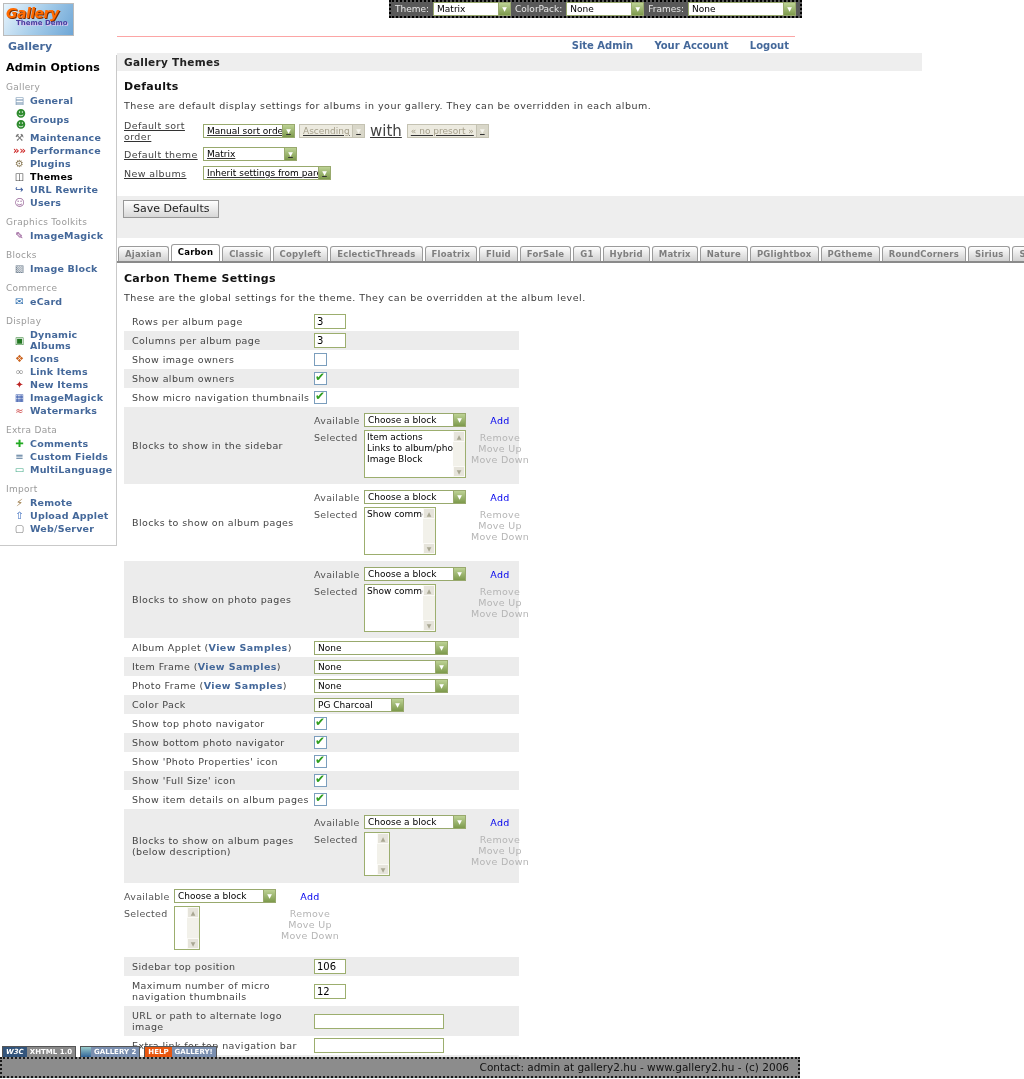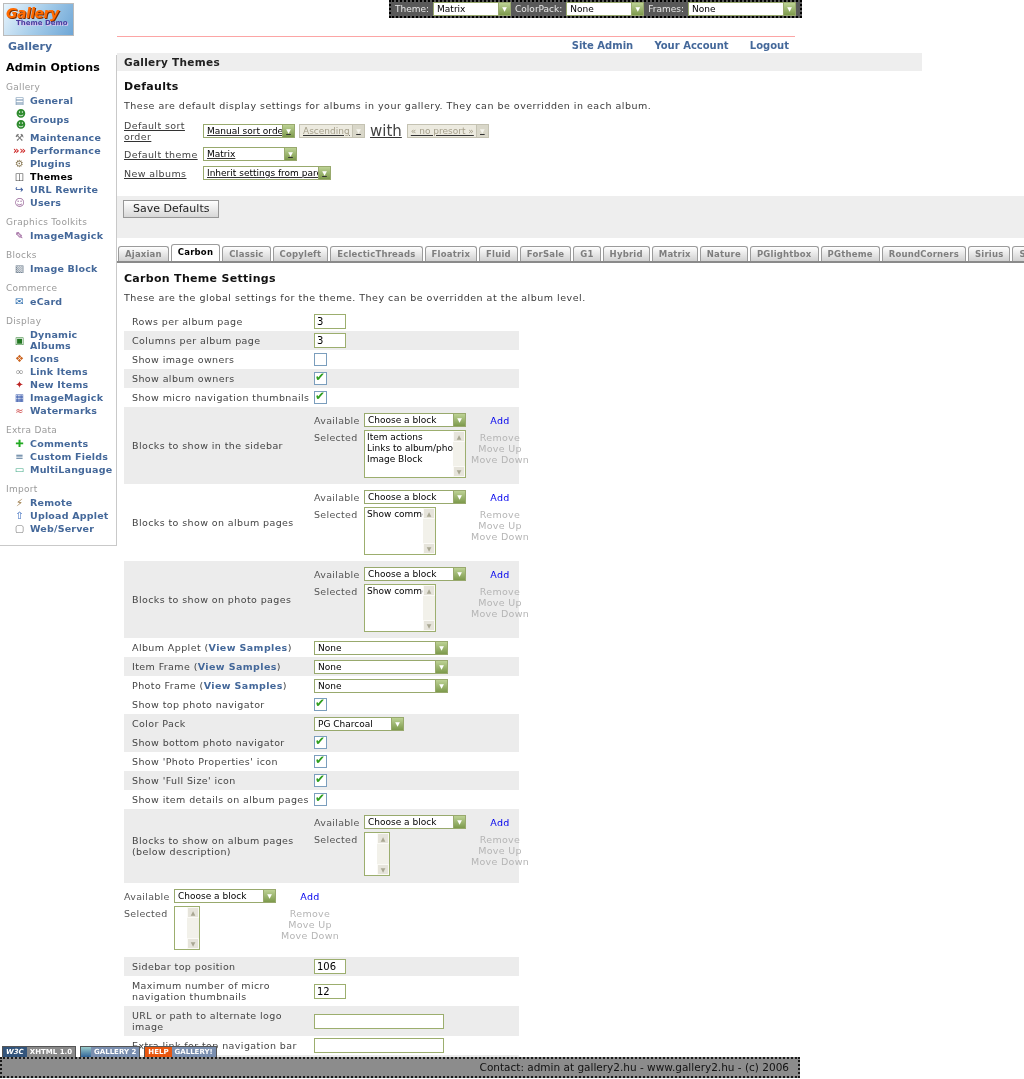--- a/index.html
+++ b/index.html
@@ -486,31 +486,31 @@
       </div>
 
       <div class="row simple">
         <div class="rl"><span>Photo Frame (</span><a class="link" href="#">View Samples</a><span>)</span></div>
         <div class="rc"><span class="sel" style="width:134px">
               <span class="sel-txt">None</span>
               <span class="sel-arrow"></span>
             </span></div>
       </div>
 
-      <div class="row simple">
-        <div class="rl">Show top photo navigator</div>
-        <div class="rc"><span class="cb" data-checked="true"></span></div>
-      </div>
-
       <div class="row simple odd">
         <div class="rl">Color Pack</div>
         <div class="rc"><span class="sel" style="width:90px">
               <span class="sel-txt">PG Charcoal</span>
               <span class="sel-arrow"></span>
             </span></div>
+      </div>
+
+      <div class="row simple">
+        <div class="rl">Show top photo navigator</div>
+        <div class="rc"><span class="cb" data-checked="true"></span></div>
       </div>
 
       <div class="row simple odd">
         <div class="rl">Show bottom photo navigator</div>
         <div class="rc"><span class="cb" data-checked="true"></span></div>
       </div>
 
       <div class="row simple">
         <div class="rl">Show 'Photo Properties' icon</div>
         <div class="rc"><span class="cb" data-checked="true"></span></div>

